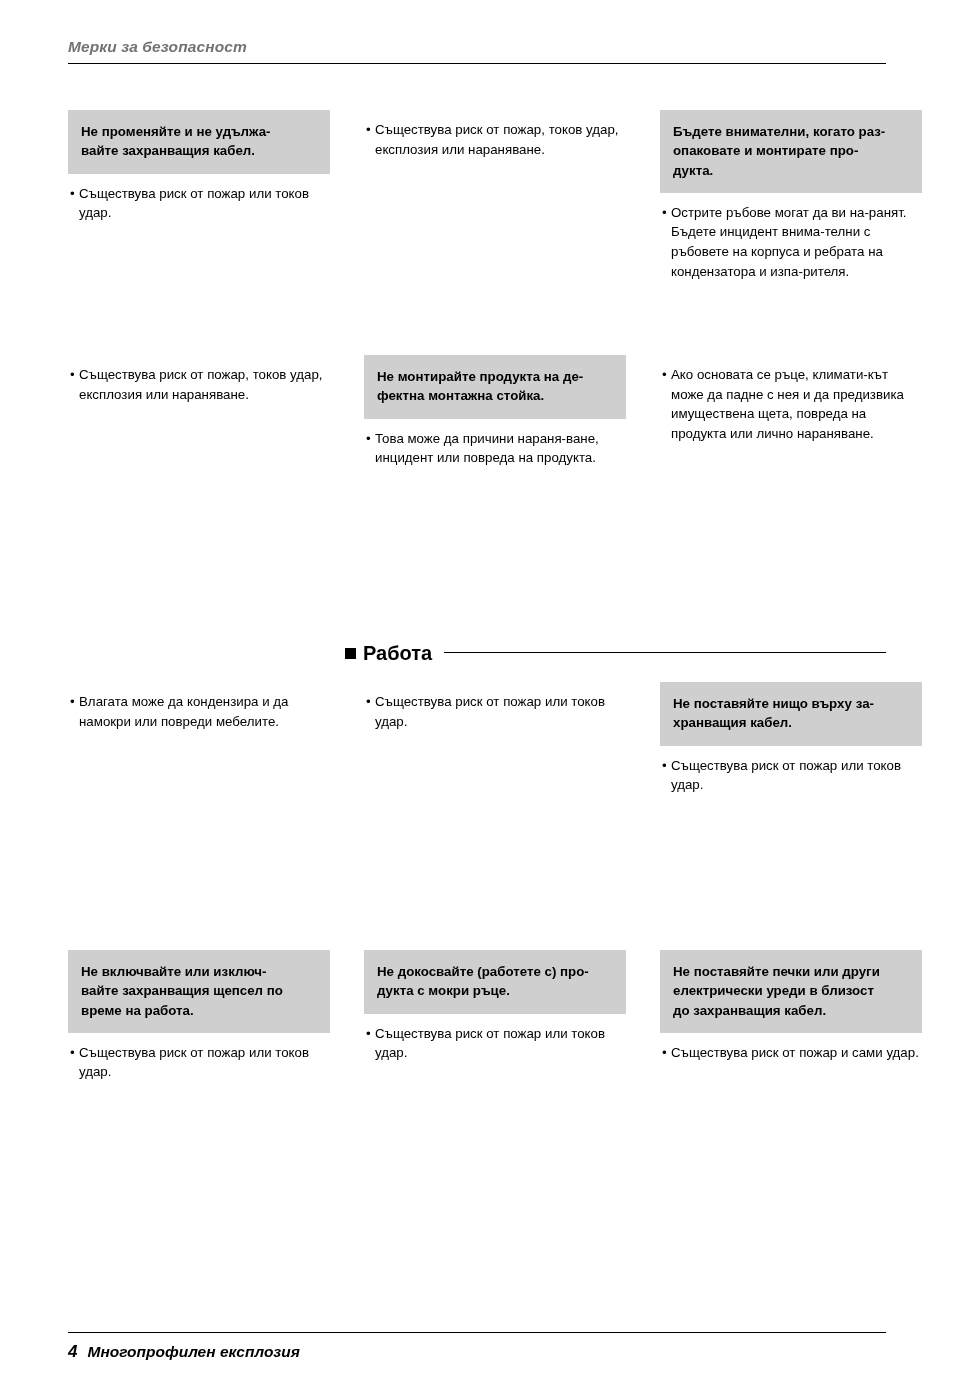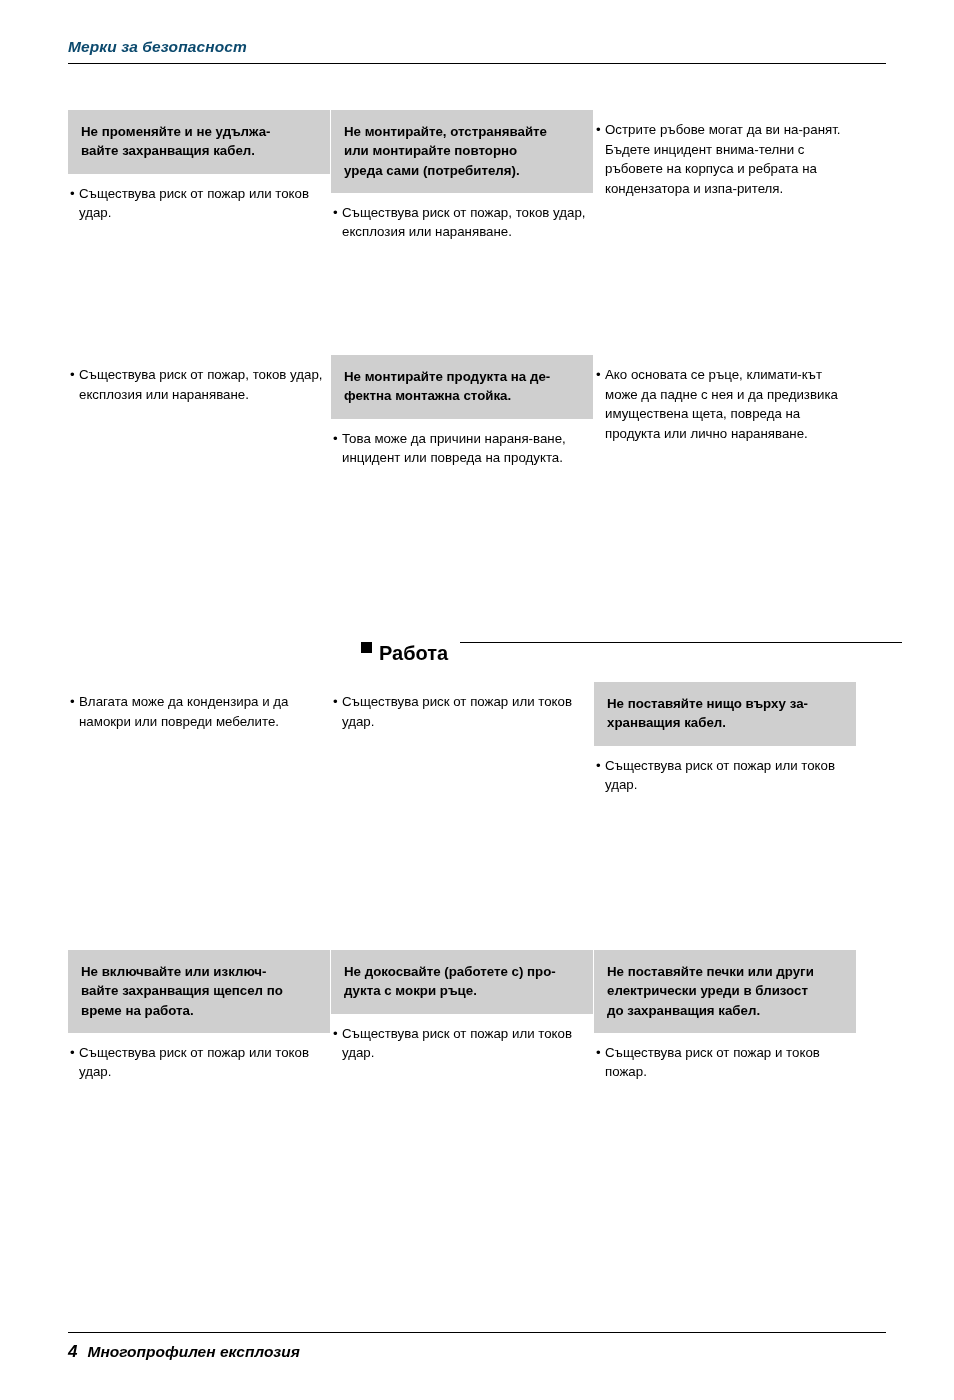--- a/index.html
+++ b/index.html
@@ -27,21 +27,21 @@
     position: absolute;
     left: 68px;
     top: 38px;
     width: 818px;
   }
   .header-title {
     font-style: italic;
     font-weight: bold;
     font-size: 15.5px;
     letter-spacing: 0.1px;
-    color: #0c4a6e;
+    color: #737373;
     padding-bottom: 7px;
   }
   .header-rule {
     border-bottom: 1.6px solid #000;
     width: 818px;
   }
 
   
   .footer {
     position: absolute;
@@ -66,21 +66,21 @@
     margin-right: 10px;
   }
 
   
   .section-heading {
     position: absolute;
     left: 345px;
     top: 642px;
     width: 541px;
     display: flex;
-    margin-left: 16px;
+    align-items: center;
   }
   .section-heading .sq {
     width: 11px;
     height: 11px;
     background: #000;
     margin-right: 7px;
     flex: 0 0 auto;
   }
   .section-heading .label {
     font-weight: bold;
@@ -101,21 +101,21 @@
     left: 68px;
     width: 818px;
   }
   .grid.g1 { top: 110px; }
   .grid.g2 { top: 355px; }
   .grid.g3 { top: 682px; }
   .grid.g4 { top: 950px; }
 
   .row {
     display: flex;
-    gap: 1px;
+    gap: 34px;
   }
   .cell {
     width: 262px;
     flex: 0 0 262px;
   }
 
   .box {
     background: #cfcfcf;
     padding: 12px 13px 13px 13px;
     box-sizing: border-box;
@@ -161,31 +161,31 @@
           <div class="box-text">Не променяйте и не удължа-<br>вайте захранващия кабел.</div>
         </div>
         <div class="bullets">
           <div class="bullet">
             <span class="dot">•</span>
             <span class="btext">Съществува риск от пожар или токов удар.</span>
           </div>
         </div>
       </div>
       <div class="cell">
-        <div class="box">
-          <div class="box-text">Не монтирайте, отстранявайте<br>или монтирайте повторно<br>уреда сами (потребителя).</div>
-        </div>
         <div class="bullets">
           <div class="bullet">
             <span class="dot">•</span>
             <span class="btext">Съществува риск от пожар, токов удар, експлозия или нараняване.</span>
           </div>
         </div>
       </div>
       <div class="cell">
+        <div class="box">
+          <div class="box-text">Бъдете внимателни, когато раз-<br>опаковате и монтирате про-<br>дукта.</div>
+        </div>
         <div class="bullets">
           <div class="bullet">
             <span class="dot">•</span>
             <span class="btext">Острите ръбове могат да ви на-ранят. Бъдете инцидент внима-телни с ръбовете на корпуса и ребрата на кондензатора и изпа-рителя.</span>
           </div>
         </div>
       </div>
     </div>
   </div>
 
@@ -283,21 +283,21 @@
           </div>
         </div>
       </div>
       <div class="cell">
         <div class="box">
           <div class="box-text">Не поставяйте печки или други<br>електрически уреди в близост<br>до захранващия кабел.</div>
         </div>
         <div class="bullets">
           <div class="bullet">
             <span class="dot">•</span>
-            <span class="btext">Съществува риск от пожар и токов пожар.</span>
+            <span class="btext">Съществува риск от пожар и сами удар.</span>
           </div>
         </div>
       </div>
     </div>
   </div>
 
   <div class="footer">
     <div class="footer-rule"></div>
     <div class="footer-text">
       <span class="footer-pageno">4</span><span>Многопрофилен експлозия</span>

